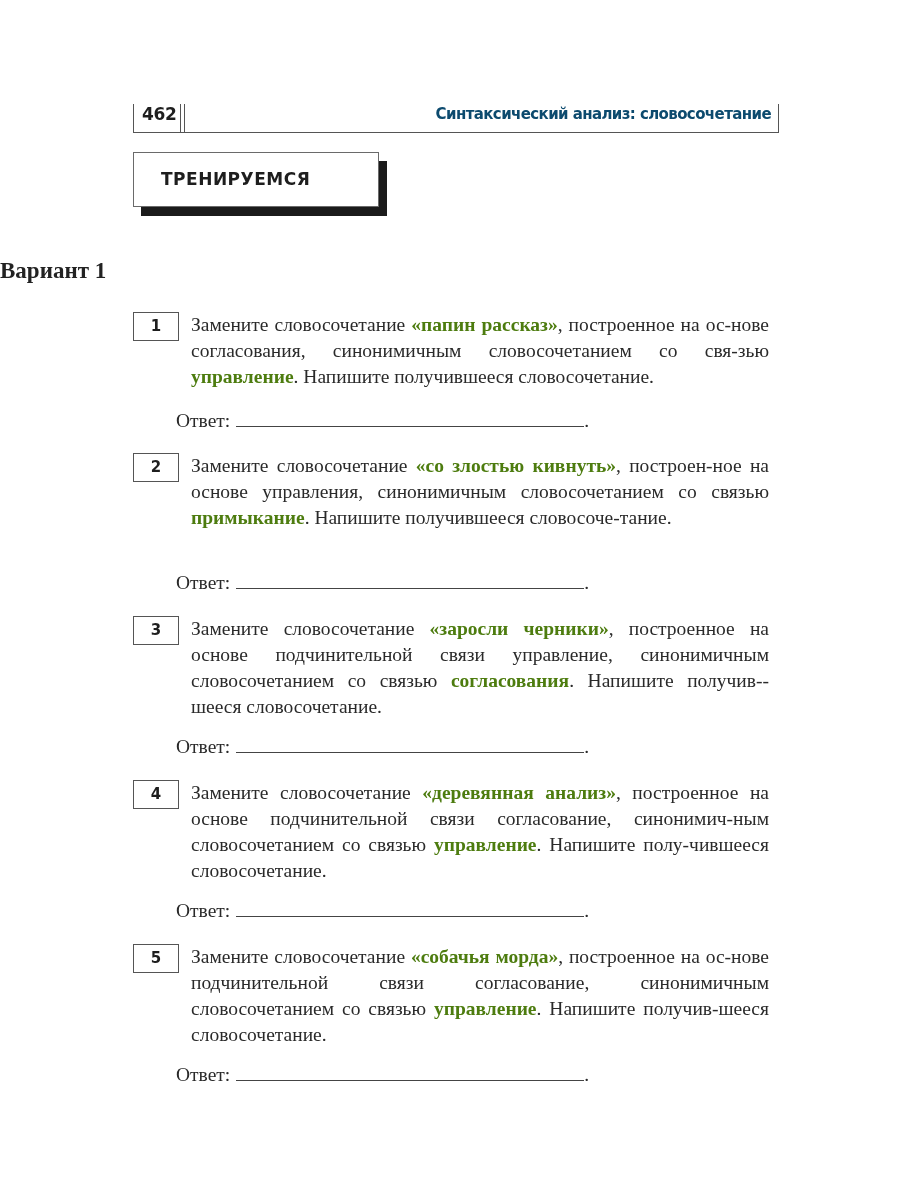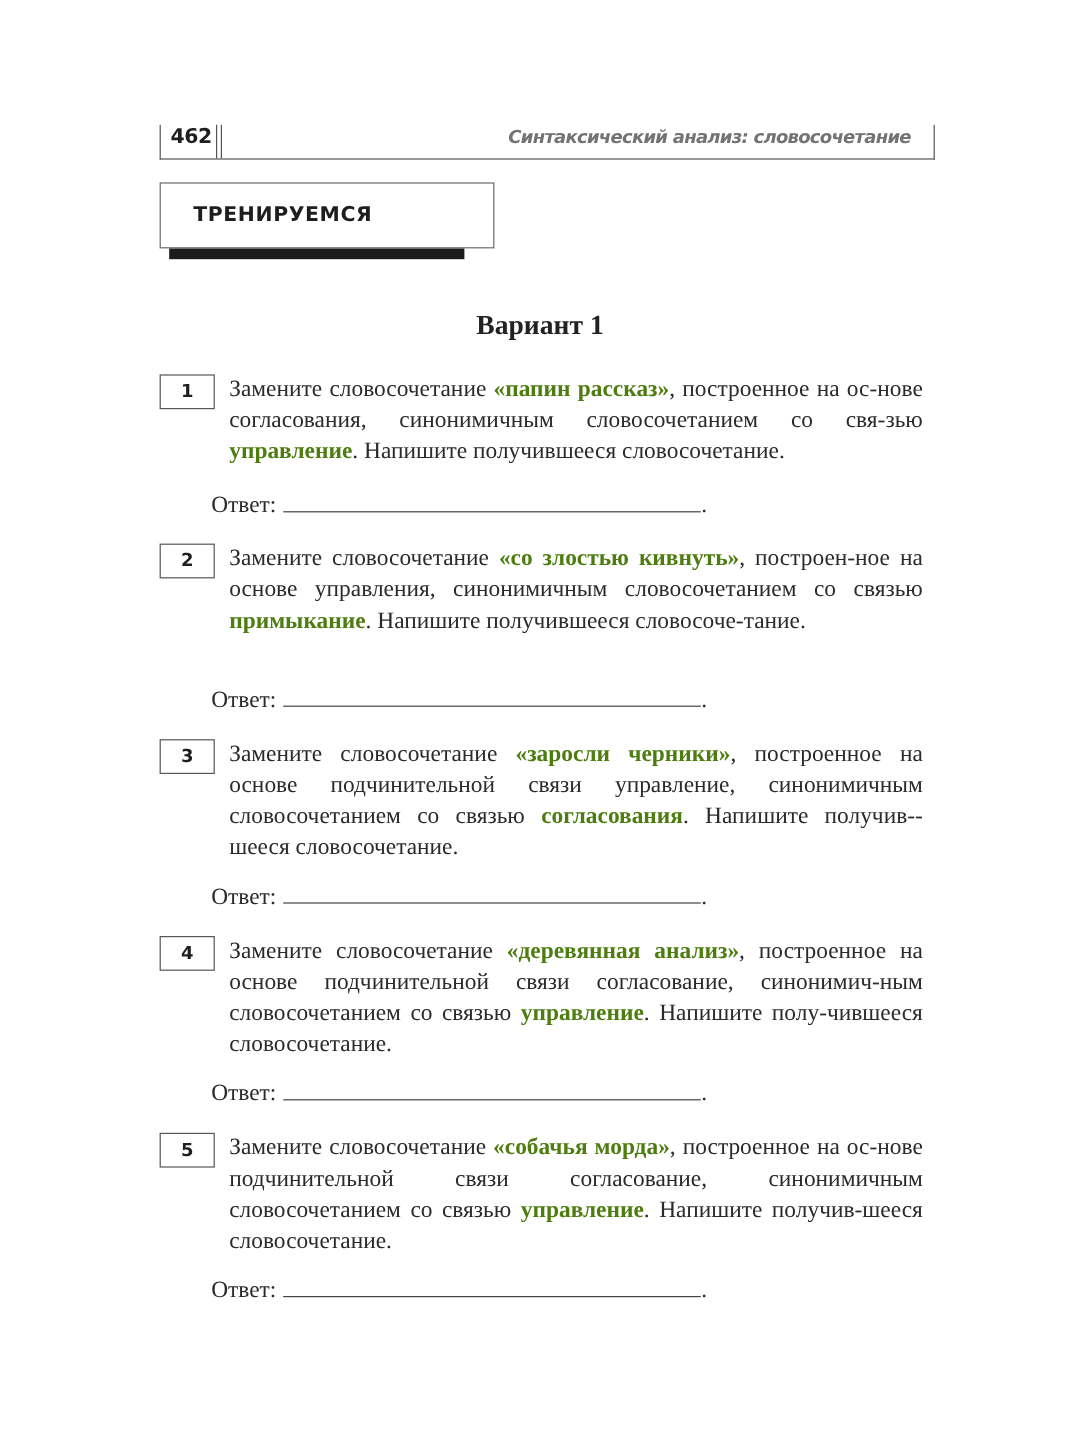--- a/index.html
+++ b/index.html
@@ -36,28 +36,27 @@
     position: absolute;
     left: 46px;
     top: 0;
     width: 5px;
     height: 28px;
     border-left: 1.5px solid #555;
     border-right: 1.5px solid #555;
   }
   .run-header .section-title {
     position: absolute;
-    right: 19px;
+    right: 7px;
     top: 1px;
     font-family: "DejaVu Sans", sans-serif;
     font-weight: bold;
     font-size: 15px;
     letter-spacing: -0.6px;
-    color: #737373;
-    font-style: italic;
+    color: #0c4a6e;
   }
 
   
   .train-wrap {
     position: absolute;
     left: 133px;
     top: 152px;
     width: 254px;
     height: 64px;
   }
@@ -66,21 +65,21 @@
     left: 8px;
     top: 9px;
     width: 246px;
     height: 55px;
     background: #1b1b1b;
   }
   .train-box {
     position: absolute;
     left: 0;
     top: 0;
-    width: 279px;
+    width: 246px;
     height: 55px;
     background: #fff;
     border: 1.2px solid #6a6a6a;
   }
   .train-box span {
     position: absolute;
     left: 27px;
     top: 16px;
     font-family: "DejaVu Sans", sans-serif;
     font-weight: bold;
@@ -88,21 +87,21 @@
     letter-spacing: 0.5px;
     color: #1e1e1e;
   }
 
   
   .variant-title {
     position: absolute;
     left: 0;
     width: 900px;
     top: 258px;
-    text-align: center;
+    text-align: left;
     font-family: "Liberation Serif", serif;
     font-weight: bold;
     font-size: 23px;
     color: #222;
   }
 
   
   .task {
     position: absolute;
     left: 133px;

